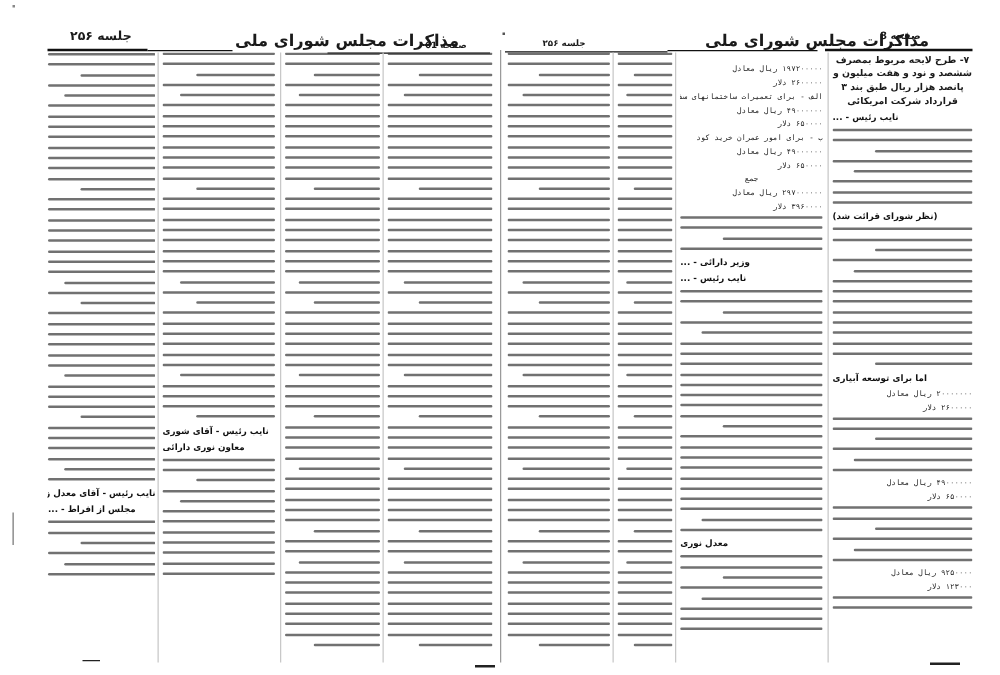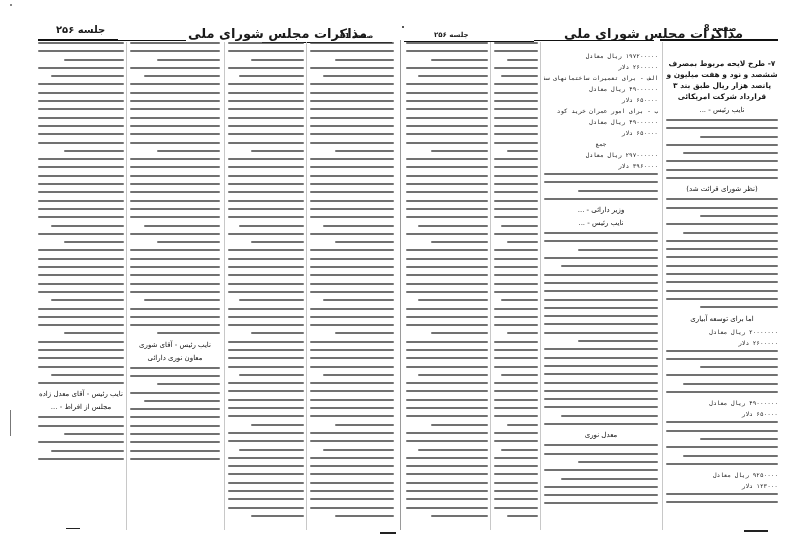--- a/index.html
+++ b/index.html
@@ -15,21 +15,21 @@
   .scan-mark { position: absolute; left: 10px; top: 4px; width: 2px; height: 2px; background: #888; }
 
   .header { position: absolute; top: 26px; height: 16px; left: 0; right: 0; direction: rtl; }
   .header .hdr-text { position: absolute; top: 0; font-size: 13px; font-weight: bold; white-space: nowrap; font-family: "DejaVu Sans", sans-serif; }
   .header .rule { position: absolute; top: 13px; height: 2px; background: #111; }
 
   .col { position: absolute; top: 42px; direction: rtl; overflow: hidden; }
   .line { height: 2px; background: #3a3a3a; margin-bottom: 6.3px; opacity: 0.72; border-radius: 1px; }
   .line.short { width: 70%; margin-right: 0; }
   .line.mid { width: 85%; }
-  .heading { font-size: 7px; font-weight: normal; text-align: center; color: #111; margin: 2px 0 5px; white-space: nowrap; font-family: "DejaVu Sans", sans-serif; }
+  .heading { font-size: 7px; font-weight: bold; text-align: left; color: #111; margin: 2px 0 5px; white-space: nowrap; font-family: "DejaVu Sans", sans-serif; }
   .num-line { font-size: 6px; color: #222; text-align: right; margin-bottom: 4px; white-space: nowrap; font-family: "DejaVu Sans Mono", monospace; direction: rtl; }
   .col-rule { position: absolute; top: 42px; width: 1px; background: #c8c8c8; height: 488px; }
 
   .footer-rule { position: absolute; height: 1px; background: #222; }
   .side-tick { position: absolute; width: 1px; background: #777; }
 </style>
 </head>
 <body>
 
 <div class="scan-mark"></div>
@@ -484,21 +484,21 @@
         <div class="line"></div>
         <div class="line mid"></div>
         <div class="line"></div>
         <div class="line"></div>
         <div class="line"></div>
       </div>
   </div>
   <div class="col-rule" style="left:258px;"></div>
 
   <div class="col" style="left:262px; width:112px; height:488px;">
-    <div style="font-size:7.5px; font-weight:bold; line-height:11px; text-align:center; margin-bottom:4px; white-space:normal;margin-top:16px;">۷- طرح لایحه مربوط بمصرف ششصد و نود و هفت میلیون و پانصد هزار ریال طبق بند ۳ قرارداد شرکت امریکائی</div>
+    <div style="font-size:7.5px; font-weight:bold; line-height:11px; text-align:center; margin-bottom:4px; white-space:normal;">۷- طرح لایحه مربوط بمصرف ششصد و نود و هفت میلیون و پانصد هزار ریال طبق بند ۳ قرارداد شرکت امریکائی</div>
     <div class="heading">نایب رئیس - ...</div>
     <div id="c6a">
         <div class="line"></div>
         <div class="line"></div>
         <div class="line short"></div>
         <div class="line"></div>
         <div class="line mid"></div>
         <div class="line"></div>
         <div class="line"></div>
         <div class="line"></div>

